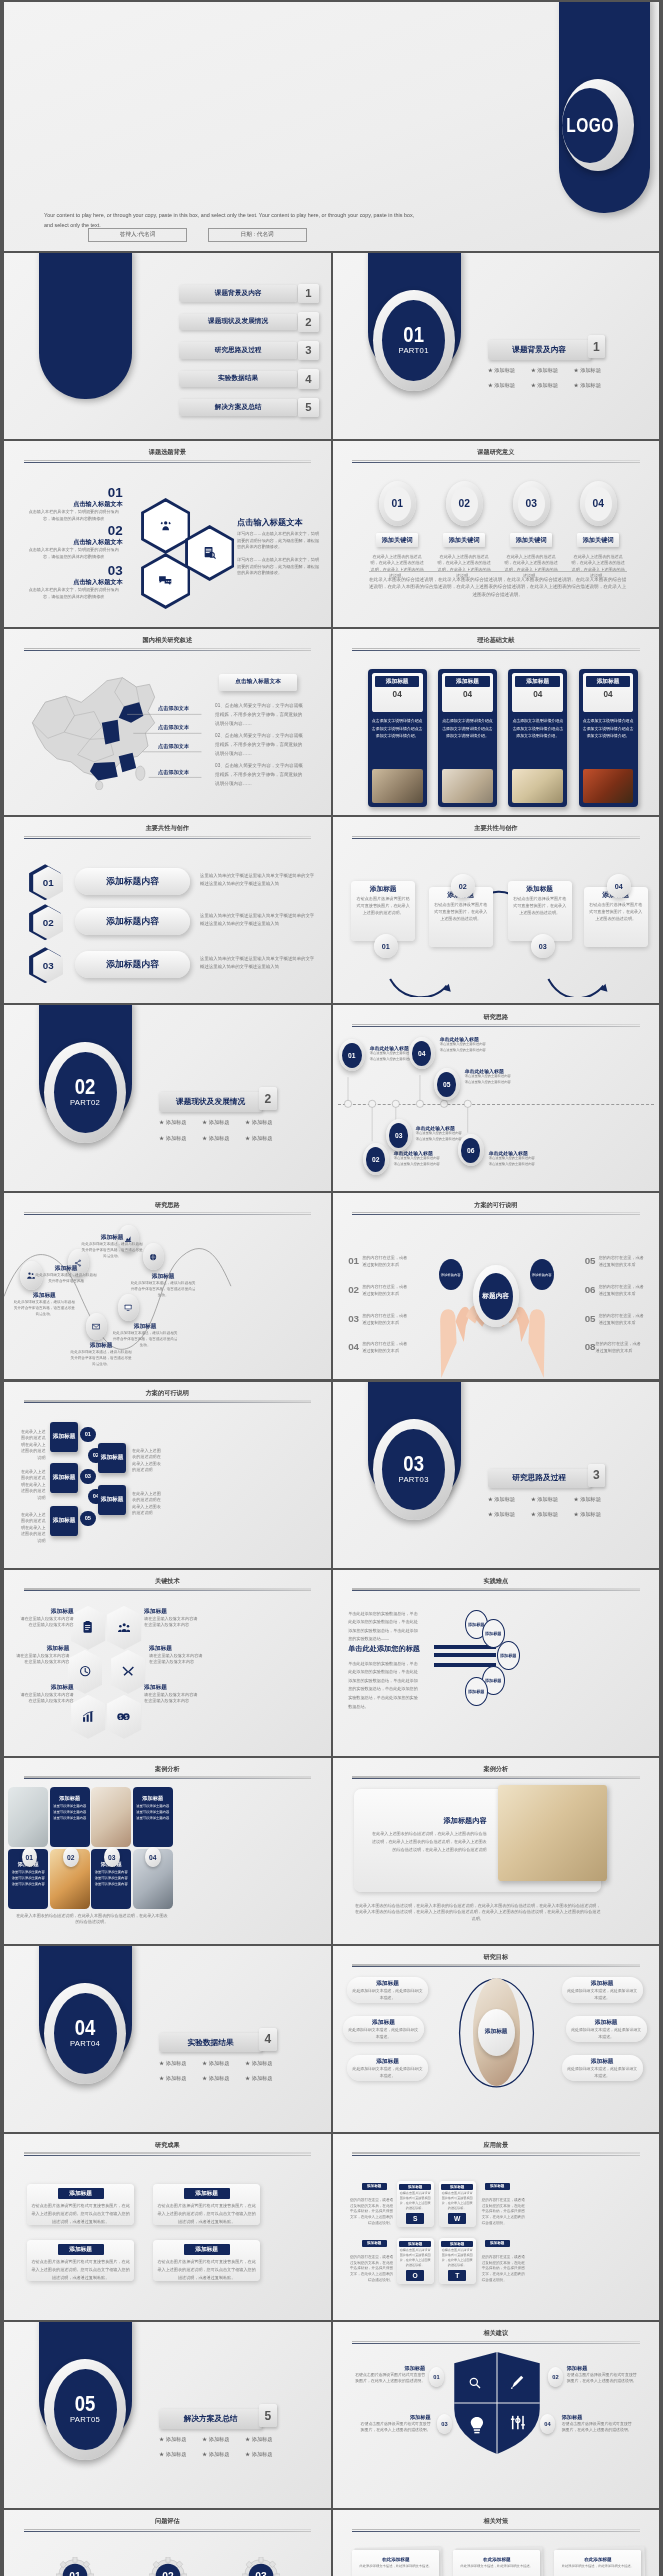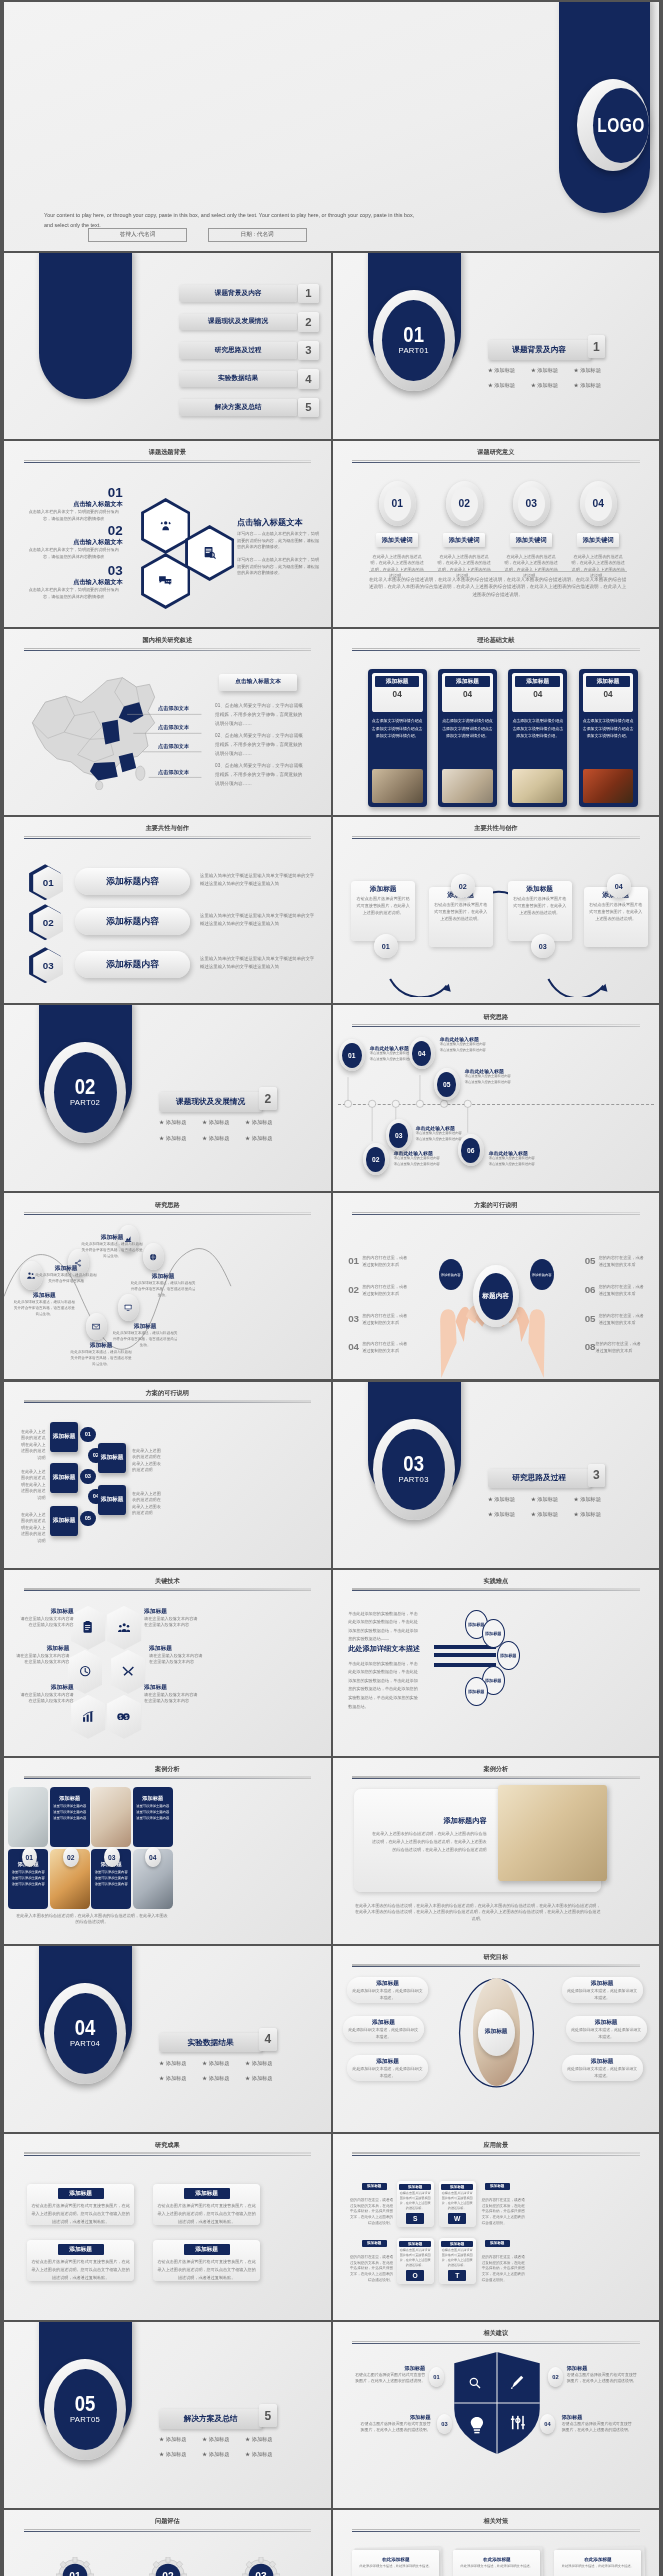--- a/index.html
+++ b/index.html
@@ -10,23 +10,23 @@
     overflow:hidden;
   }
   .page { position:relative; width:664px; height:3165px; background:#545454; }
 
   
   .cover { position:absolute; left:4.1px; top:2.1px; width:655px; height:249px;
            background:linear-gradient(160deg,#f3f3f3 0%,#eeeeee 55%,#e6e6e6 100%); overflow:hidden; }
   .cover-band { position:absolute; right:9.3px; top:-5.2px; width:91px; height:216px;
                 background:#13275c; border-radius:0 0 45px 45px;
                 box-shadow:3.1px 3.1px 7.2px rgba(0,0,0,.25); }
-  .cover-ring { position:absolute; right:10px; top:77px; width:72px; height:92px;
+  .cover-ring { position:absolute; right:25px; top:77px; width:72px; height:92px;
                 border-radius:50%; background:linear-gradient(145deg,#ffffff,#c9c9c9);
-                box-shadow:0 3.1px 7.2px rgba(0,0,0,.3); display:flex; align-items:center; justify-content:flex-end; }
+                box-shadow:0 3.1px 7.2px rgba(0,0,0,.3); display:flex; align-items:center; justify-content:flex-start; }
   .cover-ring-in { width:56px; height:75px; border-radius:50%; background:#13275c;
                    display:flex; align-items:center; justify-content:center; }
   .cover-logo { color:#fff; font-weight:bold; font-size:15.5px; letter-spacing:0.5px;
                 font-family:"Liberation Sans Narrow","Liberation Sans",sans-serif; transform:scaleY(1.35); }
   .cover-title { position:absolute; left:38px; top:148px; font-size:31px; font-weight:bold;
                  color:#13275c; letter-spacing:-1px; white-space:nowrap; }
   .cover-sub { position:absolute; left:40px; top:208px; width:376px; font-size:5.4px;
                color:#555; line-height:1.85; }
   .cover-btns { position:absolute; left:84px; top:226px; display:flex; gap:20.6px; }
   .cover-btn { width:99px; height:14px; border:0.5px solid #999; color:#555; font-size:5.7px;
@@ -881,21 +881,21 @@
           <div class="t-head" style="font-size:5.7px">添加标题</div>
           <div class="t-small">请在这里输入段落文本内容请在这里输入段落文本内容</div>
         </div>
       </div>
 
       <div class="slide">
         <div class="sl-title">实践难点</div>
         <div class="sl-rule"></div>
 
         <div class="t-small" style="position:absolute;left:15.5px;top:40px;width:72px;line-height:2.1;">单击此处添加您的实验数据总结，单击此处添加您的实验数据总结，单击此处添加您的实验数据总结，单击此处添加您的实验数据总结——</div>
-        <div style="position:absolute;left:15.5px;top:74px;font-size:7.2px;font-weight:bold;color:#13275c;">此处添加详细文本描述</div>
+        <div style="position:absolute;left:15.5px;top:74px;font-size:7.2px;font-weight:bold;color:#13275c;">单击此处添加您的标题</div>
         <div class="t-small" style="position:absolute;left:15.5px;top:90px;width:72px;line-height:2.1;">单击此处添加您的实验数据总结，单击此处添加您的实验数据总结，单击此处添加您的实验数据总结，单击此处添加您的实验数据总结，单击此处添加您的实验数据总结，单击此处添加您的实验数据总结。</div>
 
         <div style="position:absolute;left:101px;top:75px;width:62px;height:4.1px;background:#13275c;"></div>
         <div style="position:absolute;left:101px;top:83px;width:62px;height:4.1px;background:#13275c;"></div>
         <div style="position:absolute;left:101px;top:93px;width:62px;height:4.1px;background:#13275c;"></div>
 
         <div style="position:absolute;left:132px;top:40px;width:23px;height:29px;border:1px solid #13275c;border-radius:50%;
                     background:#f4f4f4;display:flex;align-items:center;justify-content:center;font-size:4.1px;font-weight:bold;color:#13275c;text-align:center;">添加标题</div>
         <div style="position:absolute;left:149px;top:49px;width:23px;height:29px;border:1px solid #13275c;border-radius:50%;
                     background:#f4f4f4;display:flex;align-items:center;justify-content:center;font-size:4.1px;font-weight:bold;color:#13275c;text-align:center;">添加标题</div>

